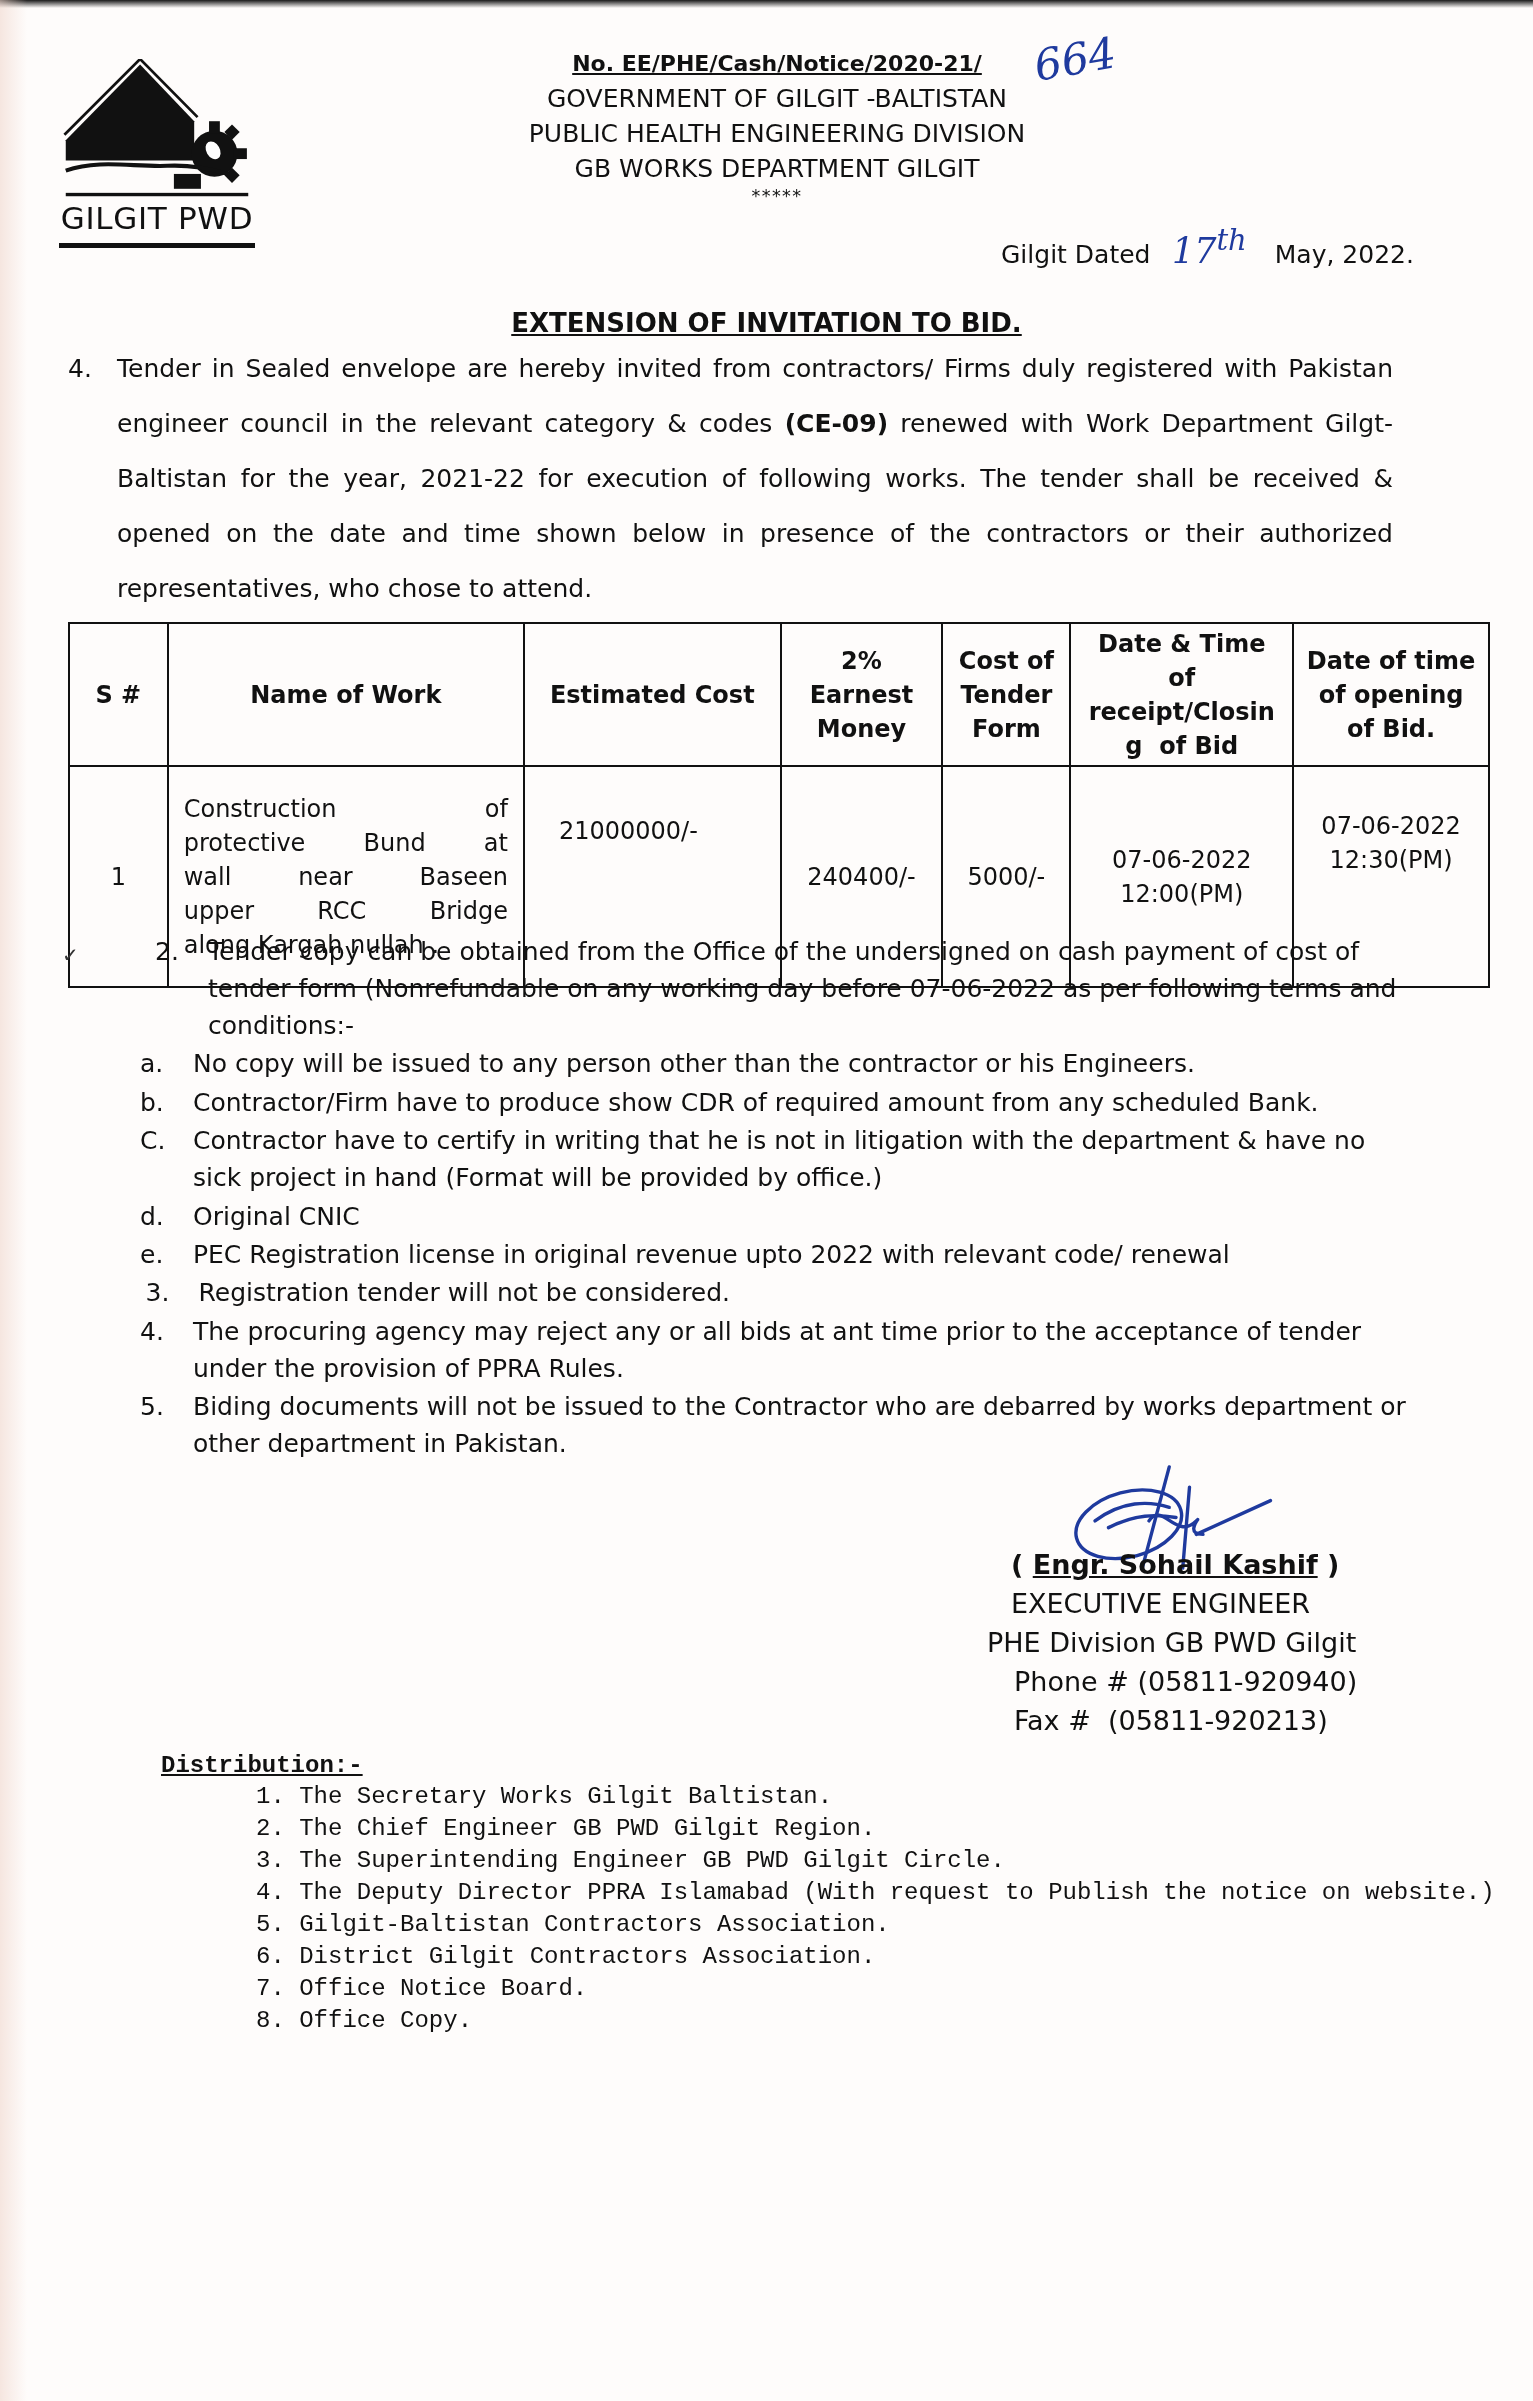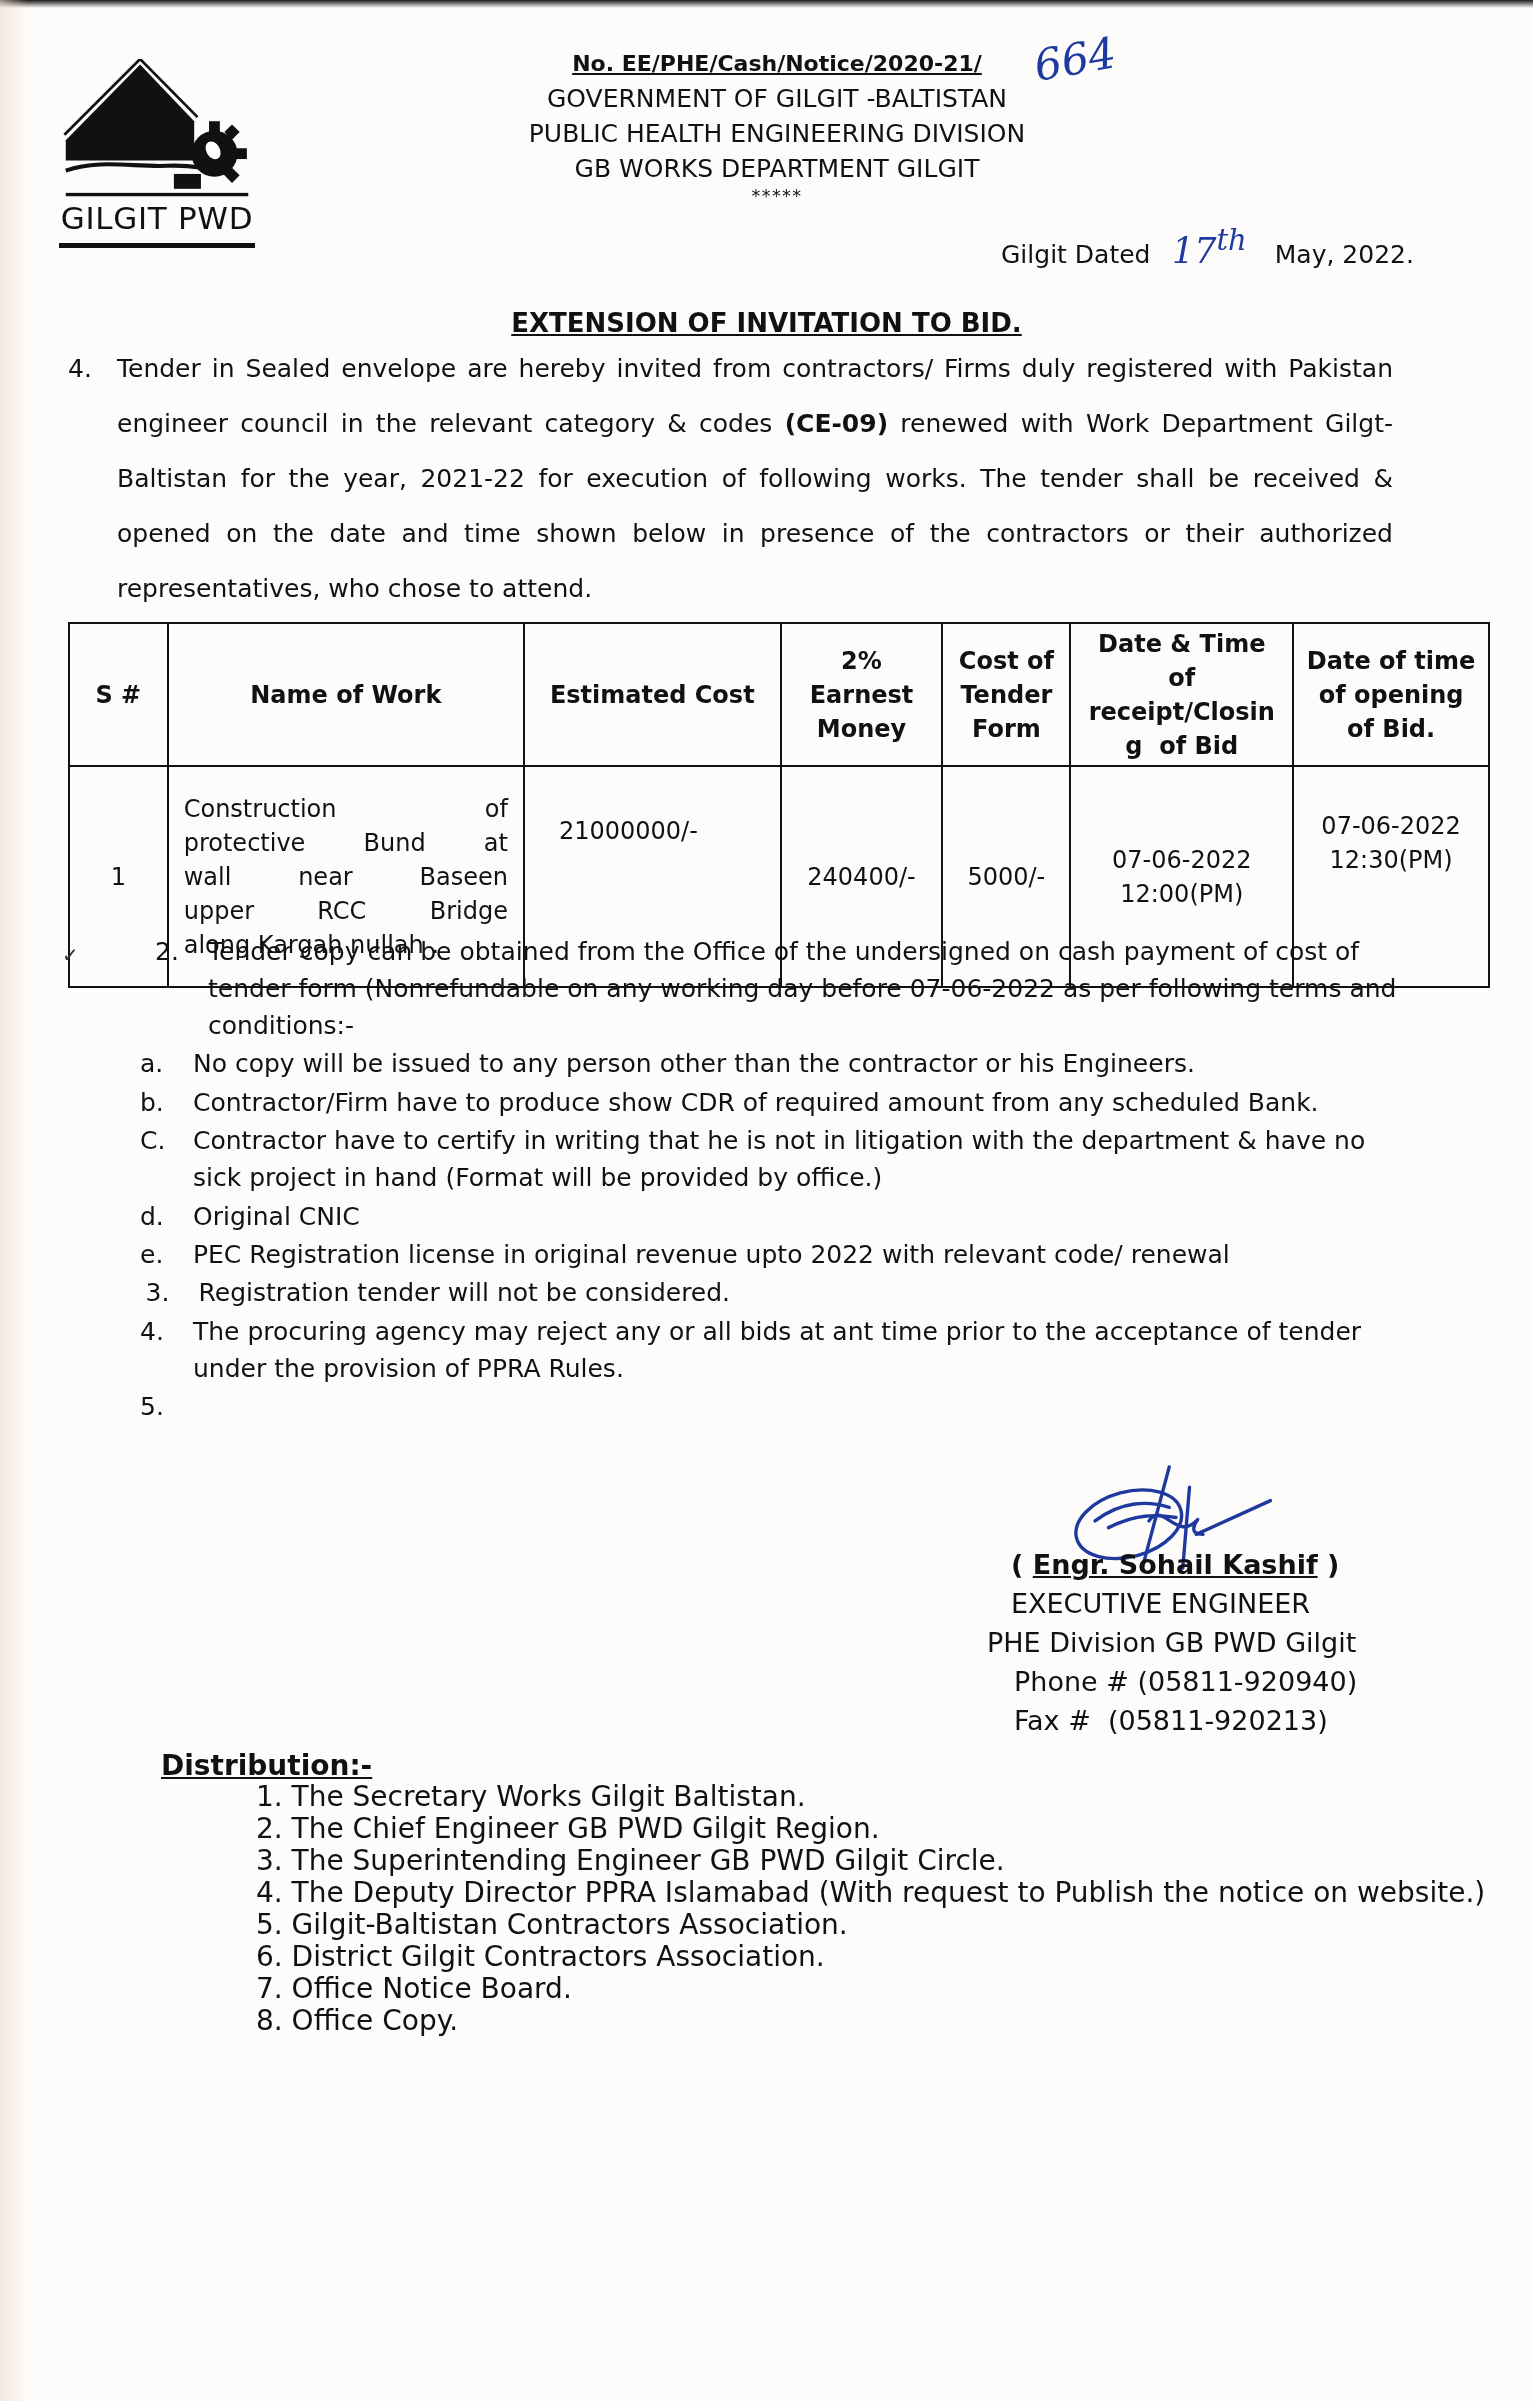--- a/index.html
+++ b/index.html
@@ -67,21 +67,21 @@
   .cond .lbl { position: absolute; left: 0; top: 0; }
   .tick-mark { position: absolute; left: 62px; top: 943px; font-size: 20px; color: #333; }
 
   
   .sig-svg { position: absolute; left: 1068px; top: 1460px; width: 216px; height: 115px; }
   .sig-block { position: absolute; left: 987px; top: 1545px; width: 379px; font-size: 27px; line-height: 39px; }
   .sig-name { font-weight: bold; margin-left: 24px; }
   .sig-name u { text-decoration: underline; }
 
   
-  .dist { position: absolute; left: 161px; top: 1750px; font-size: 28px; }
+  .dist { position: absolute; left: 161px; top: 1750px; font-size: 24px; font-family: Liberation Mono, monospace; }
   .dist-title { font-weight: bold; text-decoration: underline; line-height: 31px; }
   .dist-list { margin: 0; padding: 0; list-style: none; margin-left: 95px; }
   .dist-list li { line-height: 32px; }
 </style>
 </head>
 <body>
 
 <div class="page-shadow-top"></div>
 <div class="page-edge-left"></div>
 
@@ -193,21 +193,21 @@
 <div class="tick-mark">✓</div>
 <div class="conds">
   <div class="cond"><span class="lbl">2.</span><span>Tender copy can be obtained from the Office of the undersigned on cash payment of cost of tender form (Nonrefundable on any working day before 07-06-2022 as per following terms and conditions:-</span></div>
   <div class="cond" style="margin-left:-15px"><span class="lbl">a.</span><span>No copy will be issued to any person other than the contractor or his Engineers.</span></div>
   <div class="cond" style="margin-left:-15px"><span class="lbl">b.</span><span>Contractor/Firm have to produce show CDR of required amount from any scheduled Bank.</span></div>
   <div class="cond" style="margin-left:-15px"><span class="lbl">C.</span><span>Contractor have to certify in writing that he is not in litigation with the department &amp; have no sick project in hand (Format will be provided by office.)</span></div>
   <div class="cond" style="margin-left:-15px"><span class="lbl">d.</span><span>Original CNIC</span></div>
   <div class="cond" style="margin-left:-15px"><span class="lbl">e.</span><span>PEC Registration license in original revenue upto 2022 with relevant code/ renewal</span></div>
   <div class="cond" style="margin-left:-9.5px"><span class="lbl">3.</span><span>Registration tender will not be considered.</span></div>
   <div class="cond" style="margin-left:-15px"><span class="lbl">4.</span><span>The procuring agency may reject any or all bids at ant time prior to the acceptance of tender under the provision of PPRA Rules.</span></div>
-  <div class="cond" style="margin-left:-15px"><span class="lbl">5.</span></div>
+  <div class="cond" style="margin-left:-15px"><span class="lbl">5.</span><span>Biding documents will not be issued to the Contractor who are debarred by works department or other department in Pakistan.</span></div>
 </div>
 
 <svg class="sig-svg" viewBox="0 0 320 170">
   <g fill="none" stroke="#1f3a9e" stroke-width="5" stroke-linecap="round">
     <ellipse cx="90" cy="95" rx="80" ry="48" transform="rotate(-15 90 95)"></ellipse>
     <path d="M40,90 C80,60 120,60 150,70"></path>
     <path d="M60,100 C100,80 130,80 160,85"></path>
     <path d="M150,10 L110,160"></path>
     <path d="M180,40 L170,160"></path>
     <path d="M120,90 C140,60 160,120 190,90 C200,80 170,110 200,110"></path>

